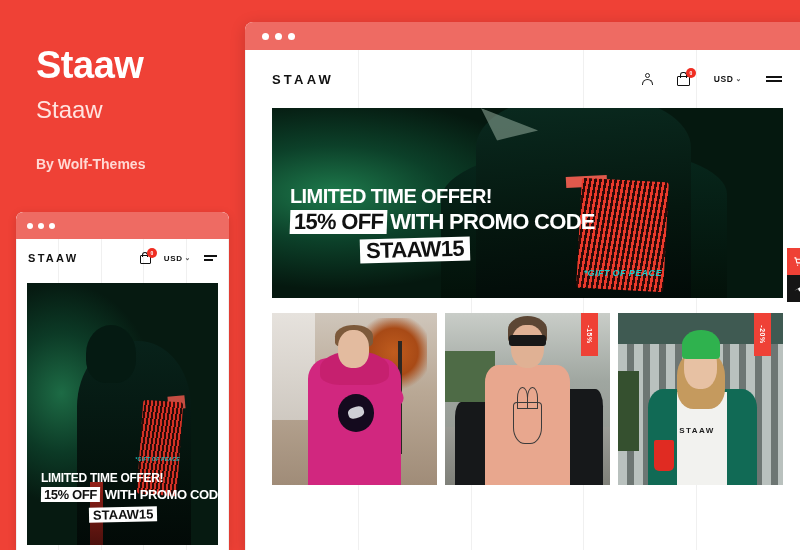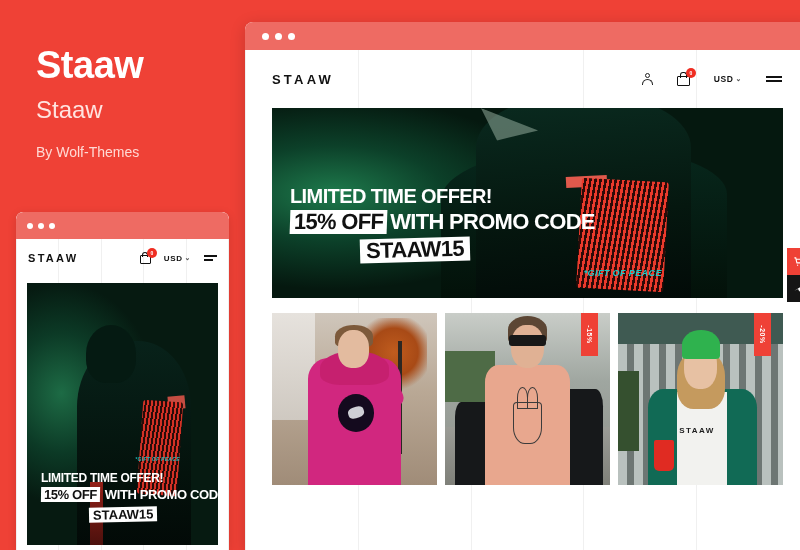--- a/index.html
+++ b/index.html
@@ -17,22 +17,22 @@
   }
   .promo-title {
     font-size:38px; font-weight:bold; color:#ffffff;
     letter-spacing:-0.5px; line-height:1.05;
   }
   .promo-sub {
     font-size:24px; color:#ffe4e0; font-weight:300;
     margin-top:10px; letter-spacing:0px;
   }
   .promo-by {
-    font-size:14px; color:#ffd9d4; font-weight:400;
-    margin-top:20px;
+    font-size:14px; color:#ffd9d4; font-weight:700;
+    margin-top:32px;
   }
 
   
   .winbar { background:#ee6b63; display:flex; align-items:center; }
   .dot { width:6px; height:6px; border-radius:50%; background:#fff; margin-right:5px; }
 
   
   .mobile-win {
     position:absolute; left:16px; top:212px; width:213px; height:338px;
     background:#fff; border-radius:7px 7px 0 0; overflow:hidden;

